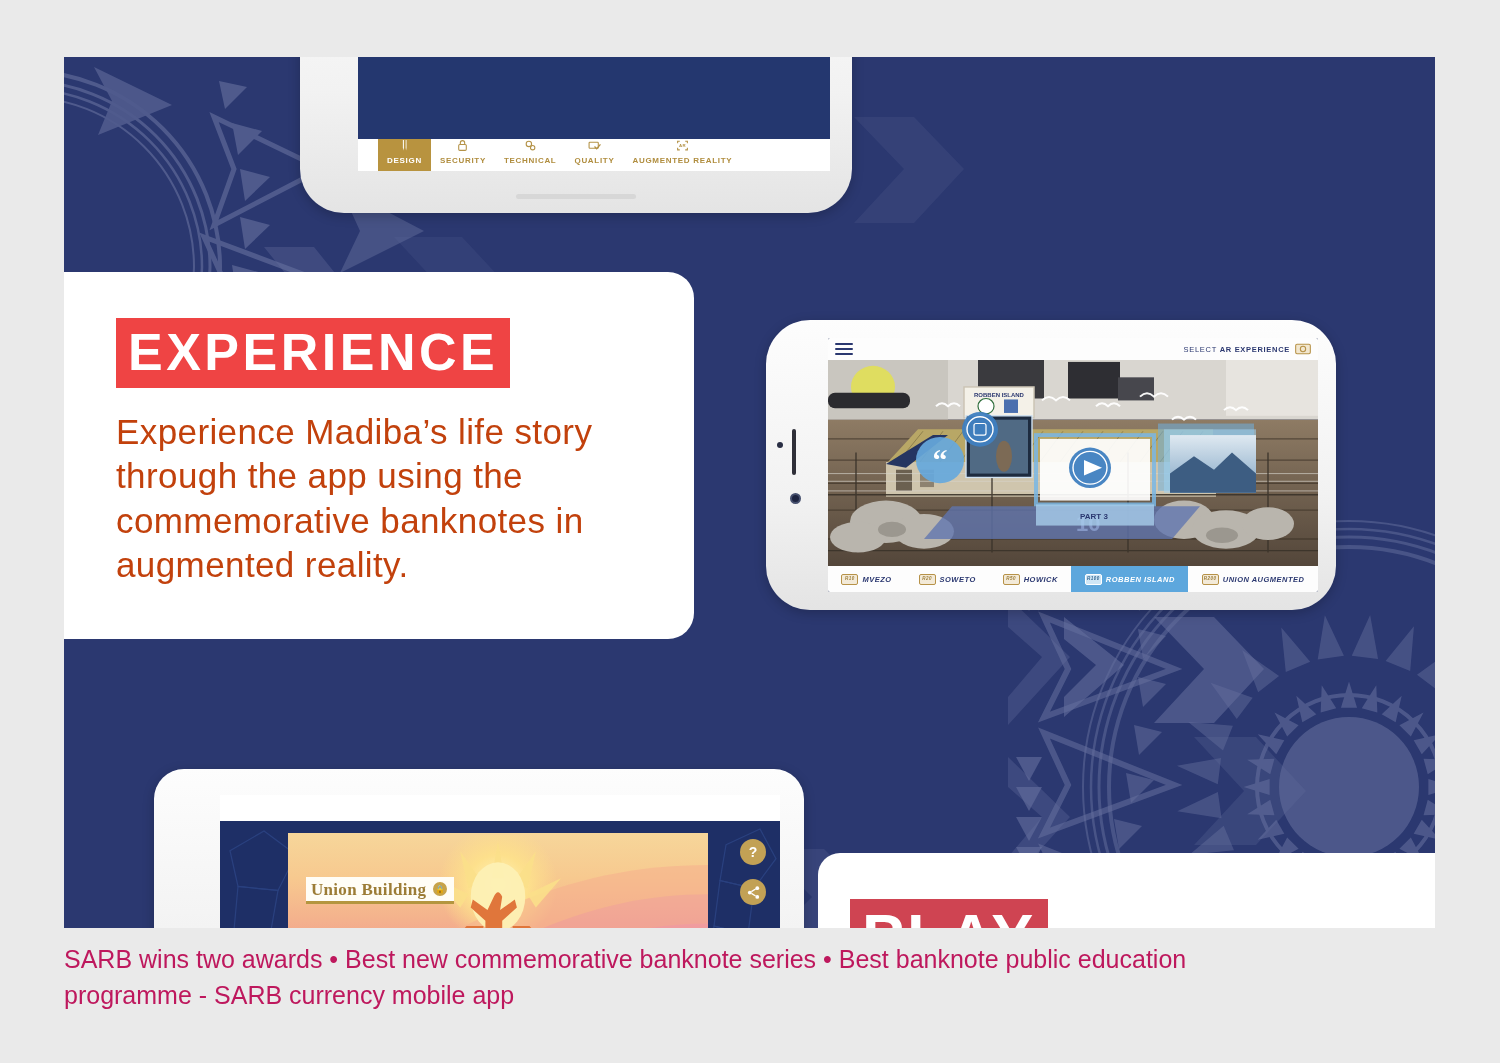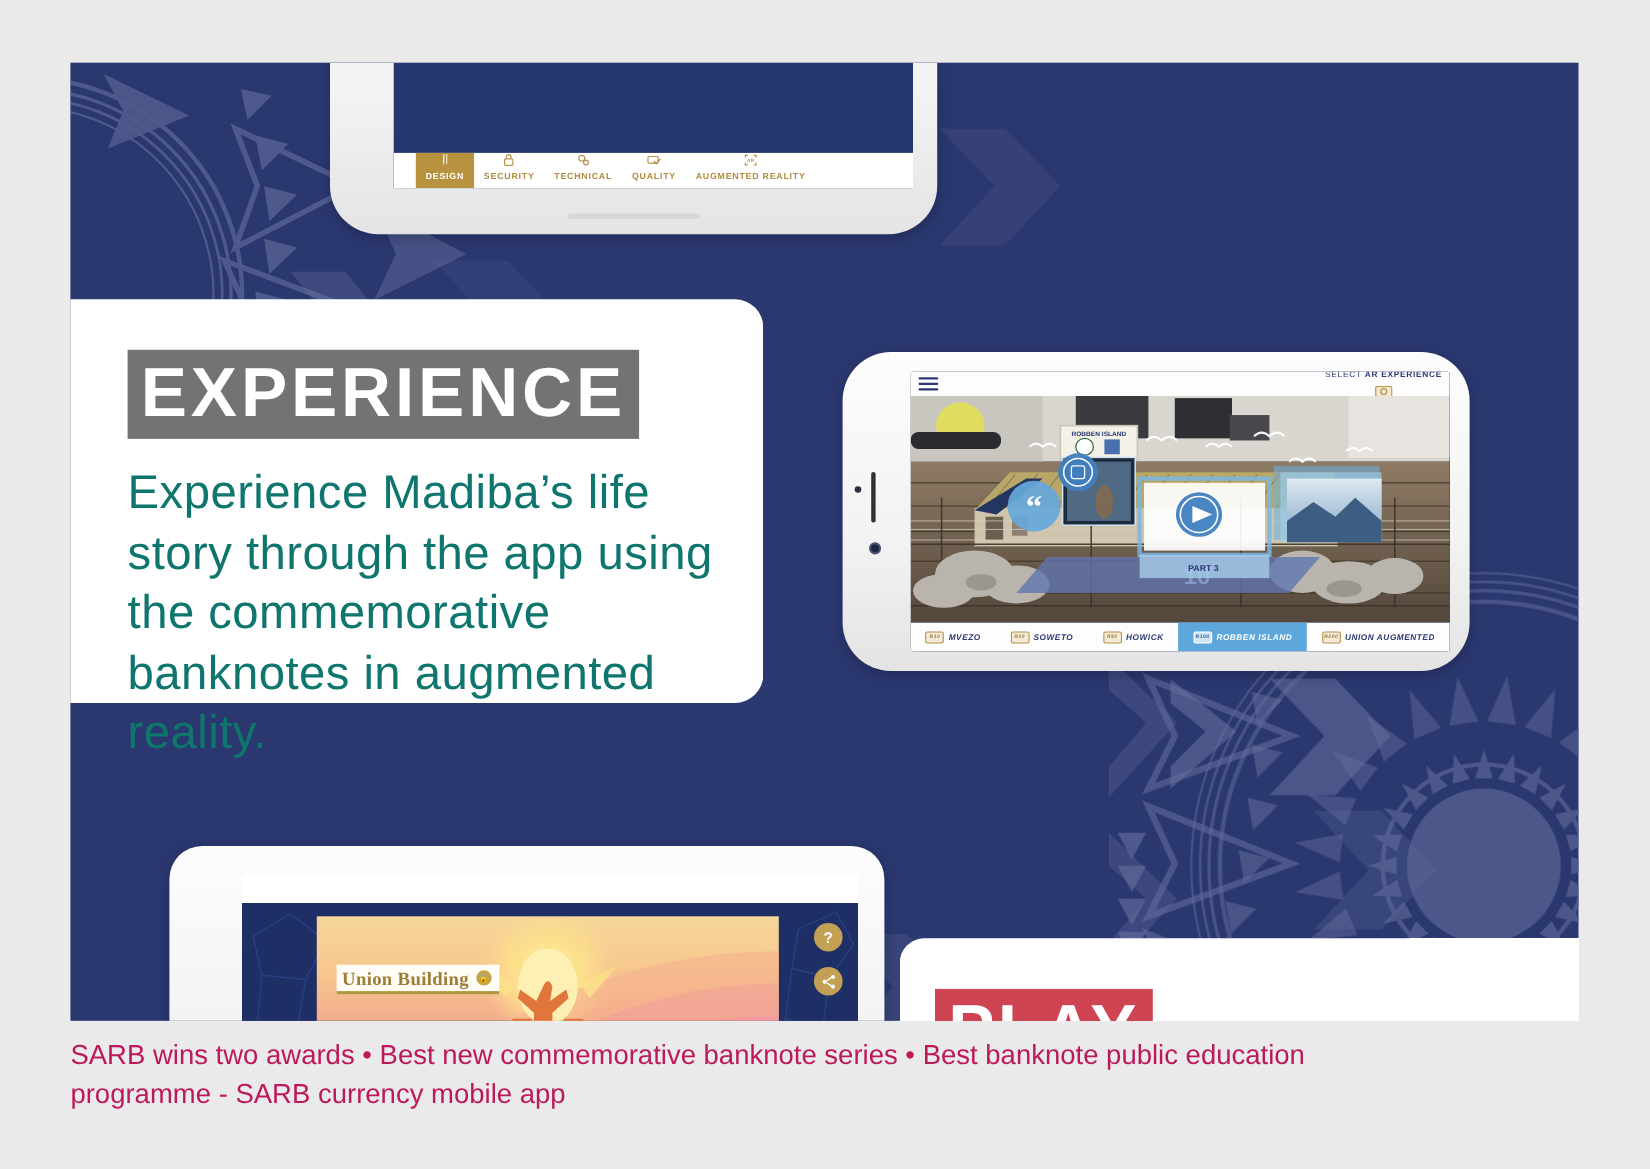--- a/index.html
+++ b/index.html
@@ -30,32 +30,32 @@
     position: absolute;
     left: 0px; top: 215px;
     width: 630px; height: 367px;
     background: #ffffff;
     border-top-right-radius: 26px;
     border-bottom-right-radius: 26px;
     padding: 46px 40px 0 52px;
   }
   .exp-title {
     display: inline-block;
-    background: #737373;
+    background: #ef4444;
     color: #ffffff;
-    font-size: 63px;
+    font-size: 52px;
     font-weight: bold;
     letter-spacing: 3.5px;
     line-height: 1.0;
     padding: 8px 12px 10px 12px;
     margin-bottom: 22px;
   }
   .exp-body {
-    color: #0f766e;
-    font-size: 43px;
+    color: #c2410c;
+    font-size: 35px;
     line-height: 1.27;
     letter-spacing: 0.4px;
   }
 
   
   .play-card {
     position: absolute;
     left: 754px; top: 796px;
     width: 617px; height: 120px;
     background: #ffffff;
@@ -137,21 +137,21 @@
     width: 6px; height: 6px; border-radius: 50%; background: #2a2f45;
   }
 
   .ar-header {
     position: absolute; left: 0; right: 0; top: 0; height: 22px;
     background: #fdfdfd; display: flex; align-items: center;
     justify-content: space-between; padding: 0 7px;
   }
   .burger { width: 18px; display: flex; flex-direction: column; gap: 3px; }
   .burger i { display: block; height: 2px; background: #2b3870; border-radius: 1px; }
-  .ar-hdr-right { display: flex; align-items: center; gap: 5px; flex-direction: column; }
+  .ar-hdr-right { display: flex; align-items: center; gap: 5px; }
   .ar-hdr-txt { font-size: 7.5px; letter-spacing: .7px; color: #2b3870; }
   .ar-hdr-txt b { font-weight: bold; }
 
   .ar-scene { position: absolute; left: 0; right: 0; top: 22px; bottom: 26px; overflow: hidden; }
   .ar-footer {
     position: absolute; left: 0; right: 0; bottom: 0; height: 26px;
     background: #fdfdfd; display: flex; align-items: center;
   }
   .ar-tab {
     flex: 1 1 auto; height: 100%;

